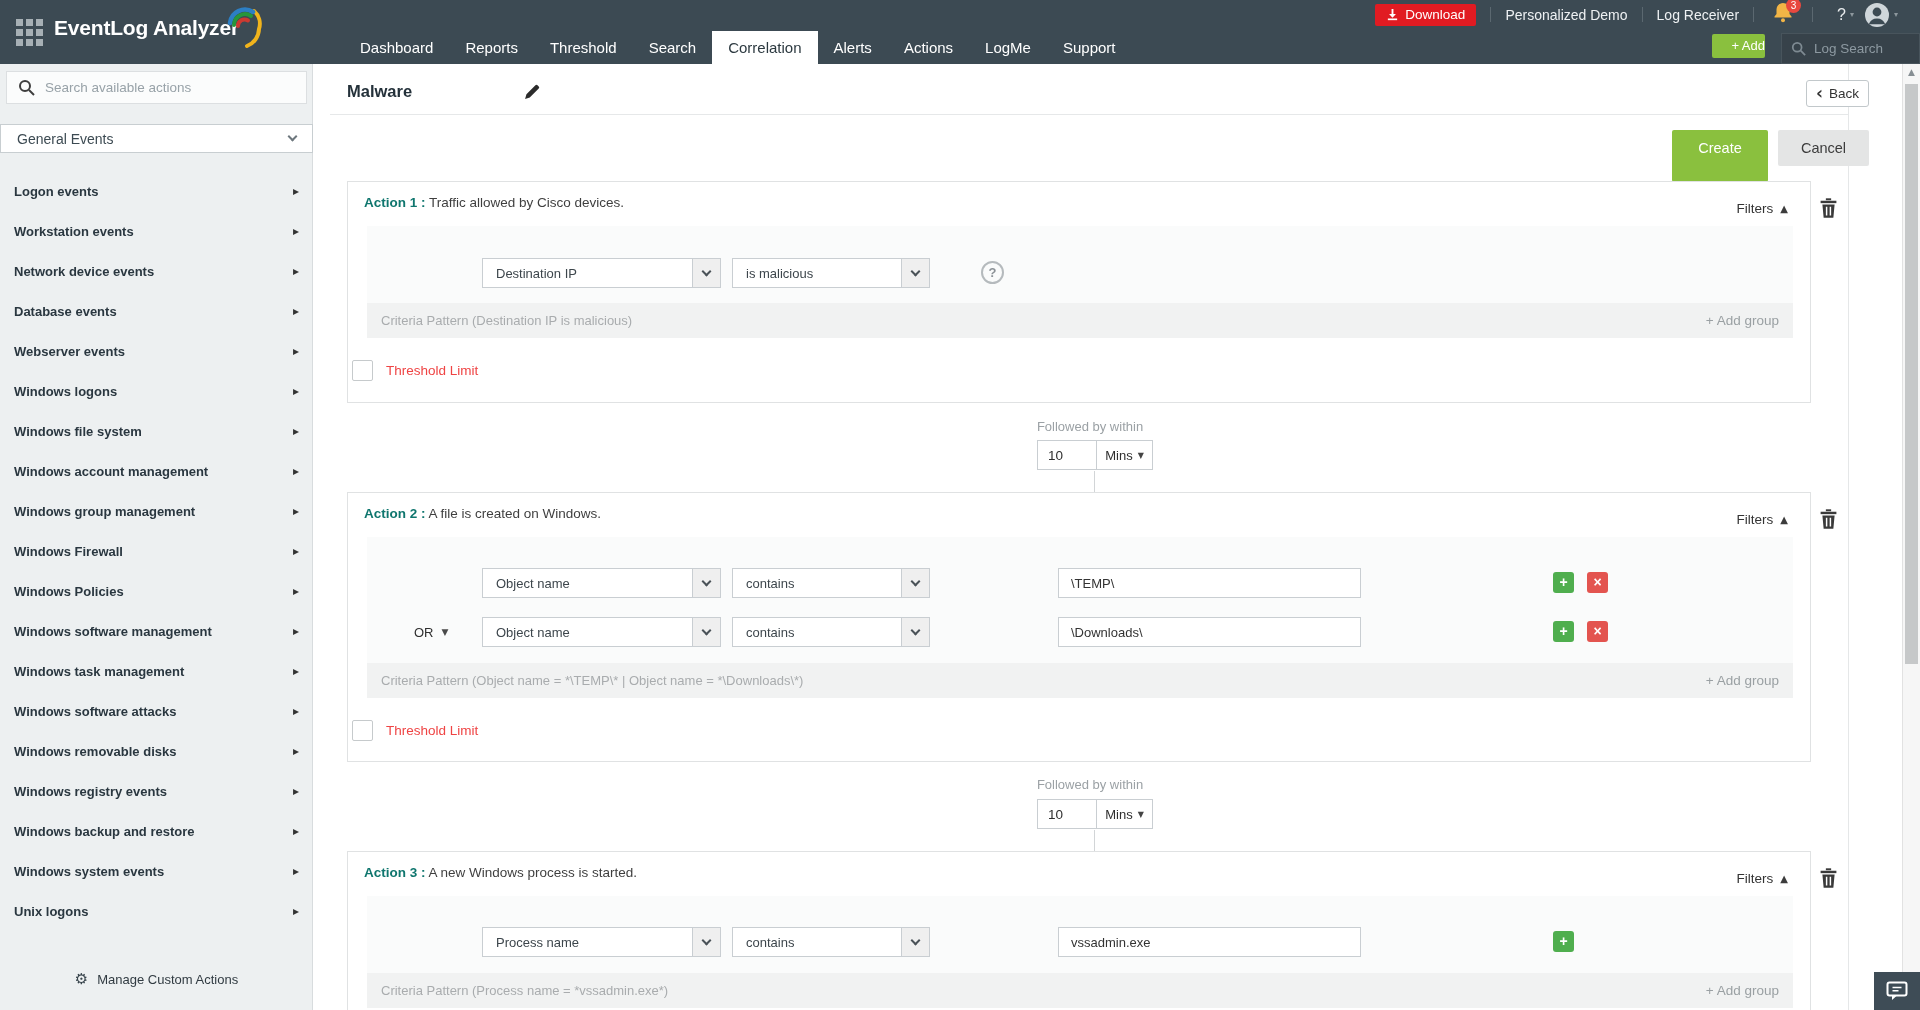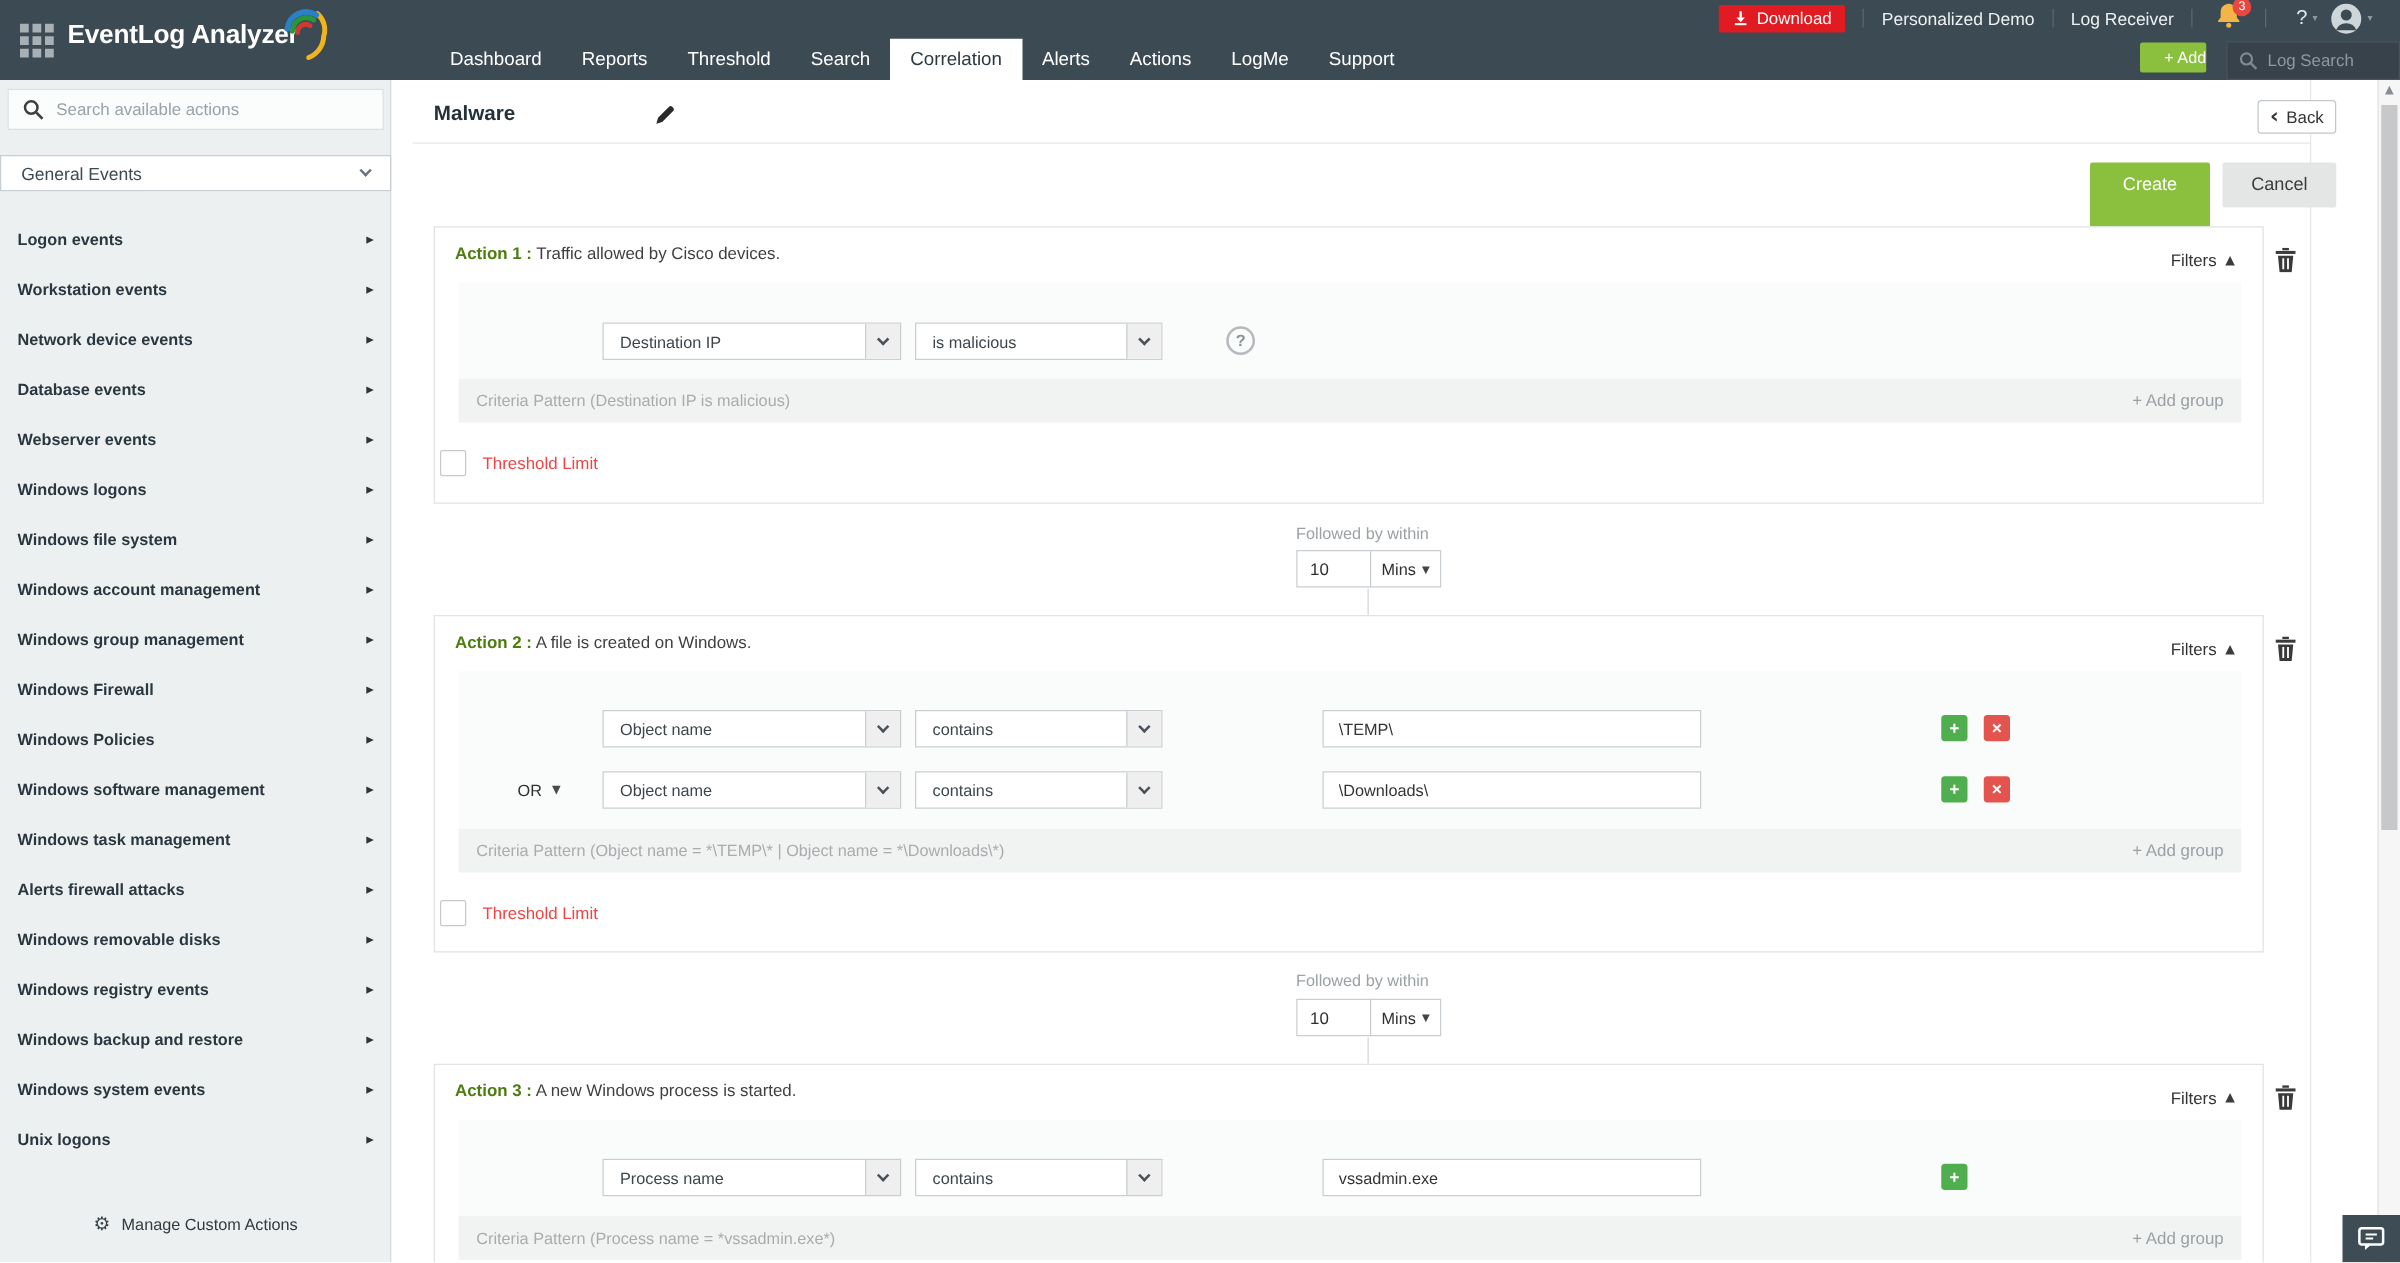--- a/index.html
+++ b/index.html
@@ -76,21 +76,21 @@
   .title-divider { position:absolute; left:330px; top:114px; width:1518px; height:1px; background:#e6e8e9; }
 
   .create-btn { position:absolute; left:1672px; top:130px; width:96px; height:52px; background:#8ac03e;
                 border-radius:2px; color:#fff; font-size:14.5px; text-align:center; line-height:36px; }
   .cancel-btn { position:absolute; left:1778px; top:130px; width:91px; height:36px; background:#e4e5e5;
                 border-radius:2px; color:#3c3c3c; font-size:14.5px; text-align:center; line-height:36px; }
 
   
   .card { position:absolute; left:347px; width:1464px; background:#fff; border:1px solid #e0e2e3; }
   .card-head { position:absolute; left:16px; top:13px; font-size:13.5px; color:#3f3f3f; }
-  .card-head b { color:#4d7c0f; }
+  .card-head b { color:#0f766e; }
   .filters-btn { position:absolute; right:22px; top:19px; font-size:13.5px; color:#333;
                  display:flex; align-items:center; gap:7px; }
   .filters-btn .up { font-size:10px; color:#3c3c3c; }
   .panel { position:absolute; left:19px; width:1426px; background:#fafbfb; }
   .strip { position:absolute; left:19px; width:1426px; height:35px; background:#f1f2f2;
            display:flex; align-items:center; justify-content:space-between; padding:0 14px; }
   .strip .crit { font-size:13px; color:#a9acae; }
   .strip .addgrp { font-size:13.5px; color:#9aa0a3; }
 
   .dd { position:absolute; height:30px; background:#fff; border:1px solid #c9ced2; display:flex; align-items:center; }
@@ -264,21 +264,21 @@
         </div>
       <div class="side-item">
           <span>Windows software management</span>
           <span class="arrow glyph">▸</span>
         </div>
       <div class="side-item">
           <span>Windows task management</span>
           <span class="arrow glyph">▸</span>
         </div>
       <div class="side-item">
-          <span>Alerts firewall attacks</span>
+          <span>Windows software attacks</span>
           <span class="arrow glyph">▸</span>
         </div>
       <div class="side-item">
           <span>Windows removable disks</span>
           <span class="arrow glyph">▸</span>
         </div>
       <div class="side-item">
           <span>Windows registry events</span>
           <span class="arrow glyph">▸</span>
         </div>

